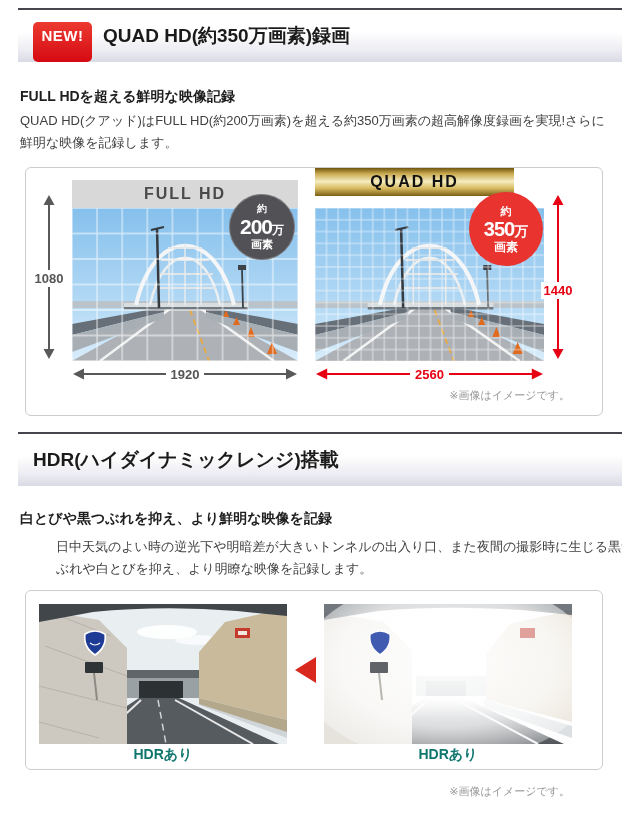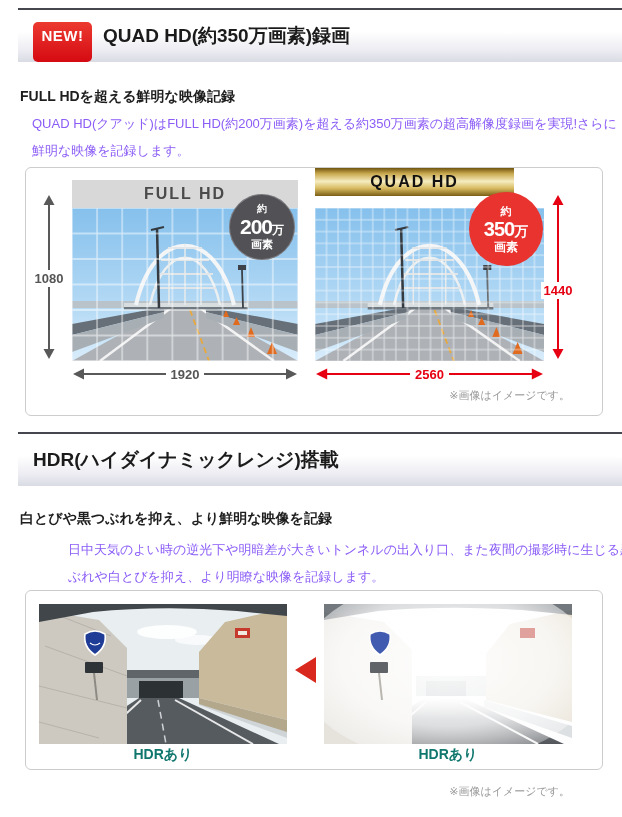--- a/index.html
+++ b/index.html
@@ -10,21 +10,21 @@
   
   .sec-head { position:absolute; left:18px; width:604px; height:54px;
     border-top:2px solid #46464e;
     background:linear-gradient(180deg,#ffffff 0%,#ffffff 42%,#ececf2 78%,#d9dbe4 100%); }
   .sec-head .title { position:absolute; top:0; line-height:52px; font-size:19px; font-weight:bold; color:#1b1b1b; white-space:nowrap; }
   .new-badge { position:absolute; left:15px; top:12px; width:59px; height:40px; border-radius:5px;
     background:linear-gradient(180deg,#ec3a30 0%,#d50a12 100%); color:#fff; font-size:15px; font-weight:bold;
     text-align:center; line-height:28px; letter-spacing:.5px; }
 
   .subhead { position:absolute; left:20px; font-size:14px; font-weight:bold; color:#1e1e1e; white-space:nowrap; }
-  .bodytext { position:absolute; left:32px; width:590px; font-size:13px; line-height:27px; color:#8b5cf6; }
+  .bodytext { position:absolute; left:20px; width:590px; font-size:13px; line-height:22px; color:#404040; }
 
   .panel { position:absolute; left:25px; width:578px; background:#fff; border:1px solid #cccccc; border-radius:6px;padding-left:44px; }
 
   .res-bar { position:absolute; height:28px; text-align:center; line-height:28px; font-size:16px; font-weight:bold; letter-spacing:2px; }
   .res-bar.full { background:#d8d8d8; color:#4a4a4a; }
   .res-bar.quad { background:linear-gradient(180deg,#6f5410 0%,#c9a94e 20%,#f5ecc0 48%,#d9bc62 72%,#7a5e14 100%); color:#111; }
 
   .scene { position:absolute; display:block; }
 
   .badge-circle { position:absolute; border-radius:50%; color:#fff; text-align:center; font-weight:bold;

